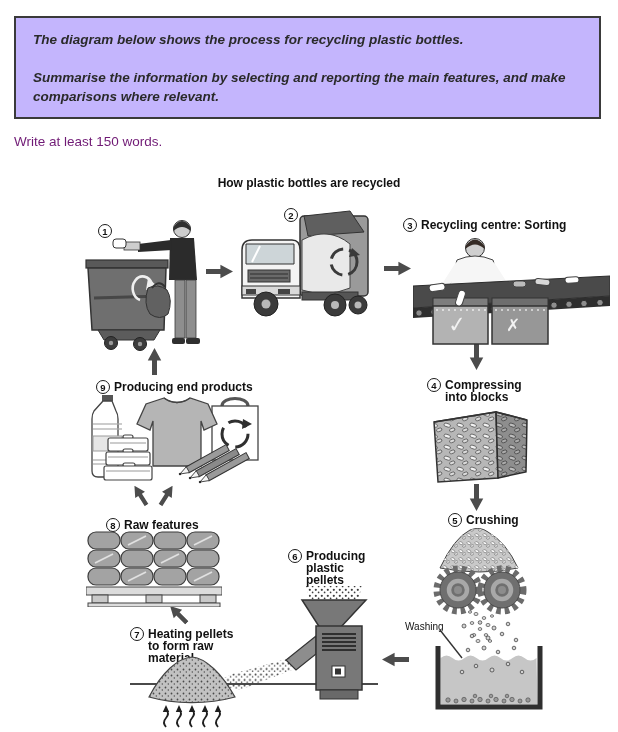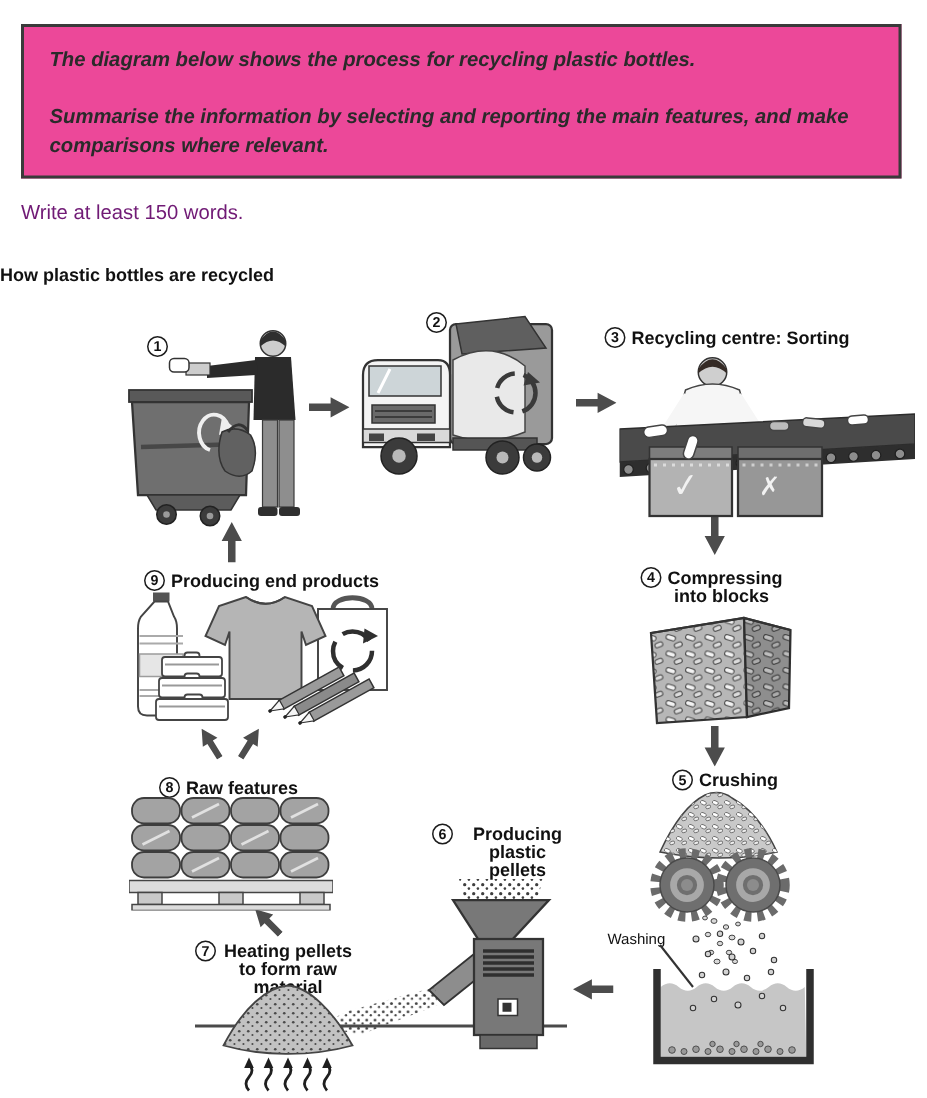--- a/index.html
+++ b/index.html
@@ -1,27 +1,27 @@
 <!DOCTYPE html>
 <html><head>
 <meta charset="utf-8">
 <style>
   *{margin:0;padding:0;box-sizing:border-box}
   html,body{background:#ffffff}
   body{width:618px;height:732px;font-family:"Liberation Sans",sans-serif;color:#1f1f1f}
   .page{position:relative;width:618px;height:732px;background:#fff;overflow:hidden}
-  .task-box{position:absolute;left:14px;top:16px;width:587px;height:103px;border:2px solid #3a3a3a;padding:12px 17px;background:#ec4899}
+  .task-box{position:absolute;left:14px;top:16px;width:587px;height:103px;border:2px solid #3a3a3a;padding:12px 17px;background:#c4b5fd}
   .task-box p{font-style:italic;font-weight:bold;font-size:13.5px;line-height:1.42;color:#2a2a2a}
   .task-box p + p{margin-top:19px}
   .write-note{position:absolute;left:14px;top:134px;font-size:13.5px;color:#701a75}
-  .diagram-title{position:absolute;left:0;top:176px;width:618px;text-align:left;font-weight:bold;font-size:12px;color:#111}
+  .diagram-title{position:absolute;left:0;top:176px;width:618px;text-align:center;font-weight:bold;font-size:12px;color:#111}
   .stage{position:absolute;display:flex;align-items:flex-start;gap:4px}
   .num{flex:0 0 auto;width:14px;height:14px;border:1.5px solid #1c1c1c;border-radius:50%;font-size:9.5px;font-weight:bold;display:flex;align-items:center;justify-content:center;background:#fff;color:#111}
   .lbl{font-size:12px;font-weight:bold;line-height:12px;padding-top:1px;color:#111;white-space:nowrap}
-  .lbl.c{text-align:center;white-space:normal}
+  .lbl.c{white-space:normal}
   .ill{position:absolute}
   .arrow{position:absolute;width:27px;height:15px}
   .mark{position:absolute;color:#f2f2f2;font-family:"DejaVu Sans",sans-serif;font-weight:bold;line-height:1}
   .wash{position:absolute;font-size:10px;color:#111}
   .ground{position:absolute;background:#4a4a4a;height:2px}
 </style>
 </head>
 <body>
 
 <div class="page">

